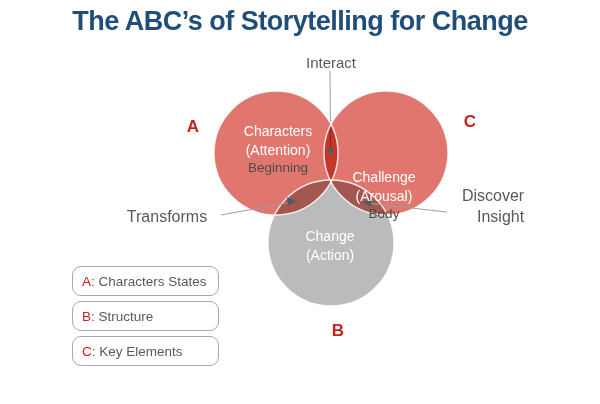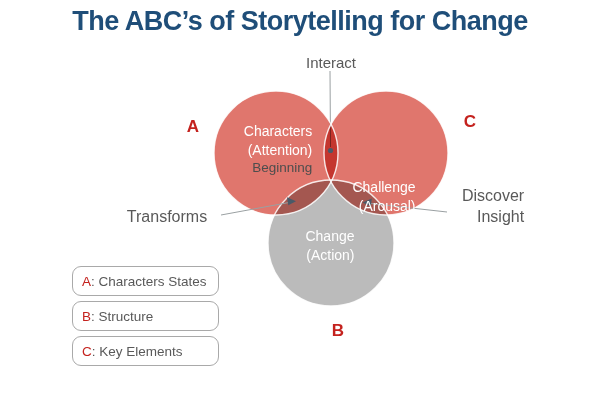--- a/index.html
+++ b/index.html
@@ -28,21 +28,21 @@
   .lbl-discover   { left:493px; top:206px; font-size:16px; line-height:21px; text-align:right; }
   .letter {
     position:absolute; transform:translate(-50%,-50%);
     color:var(--letter-red,#C4221E); font-size:17px; font-weight:bold;
   }
   .letter-a { left:193px; top:127px; }
   .letter-c { left:470px; top:122px; }
   .letter-b { left:338px; top:331px; }
   .circle-text {
     position:absolute; transform:translate(-50%,-50%);
-    text-align:right; white-space:nowrap; line-height:18.5px; pointer-events:none;
+    text-align:center; white-space:nowrap; line-height:18.5px; pointer-events:none;
   }
   .circle-text .t1, .circle-text .t2 { color:#ffffff; font-size:14px; }
   .circle-text .t3 { color:var(--caption-gray,#4D4D4D); font-size:13.5px; }
   .grp-characters { left:278px; top:150px; }
   .grp-challenge  { left:384px; top:152px;margin-top:44px; }
   .grp-change     { left:330px; top:245px; }
   .legend { position:absolute; left:72px; top:266px; }
   .legend-box {
     width:136px; height:28px; margin-bottom:5px;
     border:1.5px solid var(--legend-border,#A9A9A9); border-radius:9px;
@@ -99,20 +99,21 @@
 
   <div class="circle-text grp-characters">
     <div class="t1">Characters</div>
     <div class="t2">(Attention)</div>
     <div class="t3">Beginning</div>
   </div>
 
   <div class="circle-text grp-challenge">
     <div class="t1">Challenge</div>
     <div class="t2">(Arousal)</div>
+    <div class="t3">Body</div>
   </div>
 
   <div class="circle-text grp-change">
     <div class="t1">Change</div>
     <div class="t2">(Action)</div>
   </div>
 
   <div class="legend">
     <div class="legend-box">
       <span class="key">A</span>

